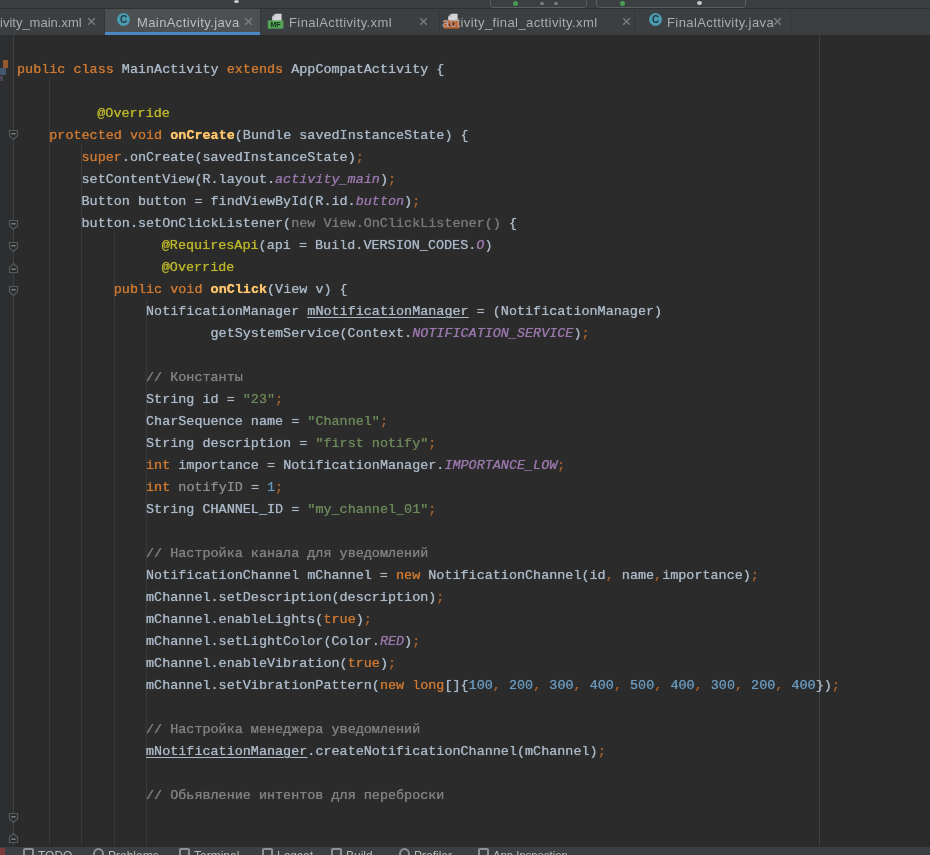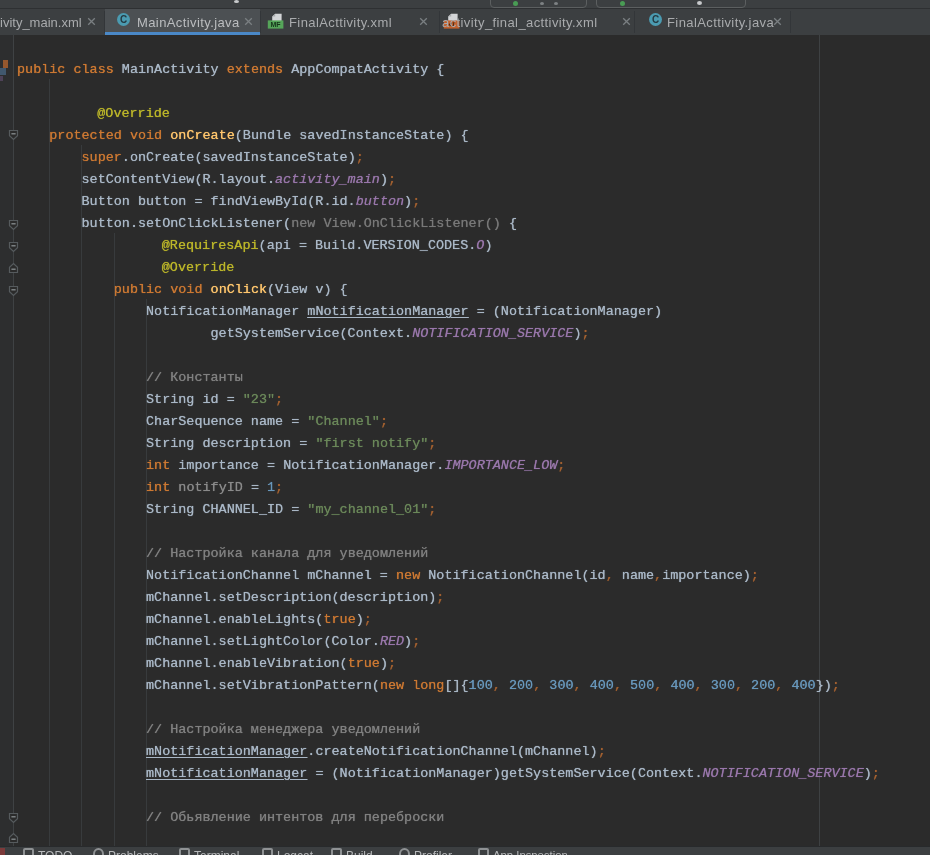--- a/index.html
+++ b/index.html
@@ -26,21 +26,21 @@
   #editor{left:0;top:35px;width:930px;height:811px;background:#2b2b2b;overflow:hidden;}
   #gutter{left:0;top:35px;width:13px;height:811px;background:#2d2e2f;}
   #gutline{left:13px;top:35px;width:1px;height:811px;background:#3f4244;}
   .iguide{position:absolute;width:1px;background:#383b3d;}
   #margin{left:819px;top:35px;width:1px;height:811px;background:#3e4143;}
   #code{position:absolute;left:0;top:59px;width:806px;font-size:0;
         font-family:"Liberation Mono",monospace;color:#a9b7c6;}
   #code div{height:22px;padding-left:17px;white-space:pre;font-size:13.45px;line-height:22px;}
   #code div, #code span{text-shadow:0 0 0.8px;}
   .k{color:#cc7832;}
-  .m{color:#ffc66d;font-weight:normal;margin-top:36px;}
+  .m{color:#ffc66d;font-weight:bold;margin-top:36px;}
   .a{color:#bbb529;margin-left:48px;}
   .s{color:#6a8759;}
   .n{color:#6897bb;}
   .cm{color:#808080;}
   .c{color:#9876aa;font-style:italic;text-align:center;}
   .g{color:#787878;}
   .gr{color:#8a8a8a;}
   .u{text-decoration:underline;text-underline-offset:2px;}
   .so{color:#a26030;}
   .fold{position:absolute;left:8px;width:11px;height:12px;}
@@ -149,21 +149,20 @@
 <div>                <span class="cm">// Настройка канала для уведомлений</span></div>
 <div>                NotificationChannel mChannel = <span class="k">new</span> NotificationChannel(id<span class="so">,</span> name<span class="so">,</span>importance)<span class="so">;</span></div>
 <div>                mChannel.setDescription(description)<span class="so">;</span></div>
 <div>                mChannel.enableLights(<span class="k">true</span>)<span class="so">;</span></div>
 <div>                mChannel.setLightColor(Color.<span class="c">RED</span>)<span class="so">;</span></div>
 <div>                mChannel.enableVibration(<span class="k">true</span>)<span class="so">;</span></div>
 <div>                mChannel.setVibrationPattern(<span class="k">new long</span>[]{<span class="n">100</span><span class="so">,</span> <span class="n">200</span><span class="so">,</span> <span class="n">300</span><span class="so">,</span> <span class="n">400</span><span class="so">,</span> <span class="n">500</span><span class="so">,</span> <span class="n">400</span><span class="so">,</span> <span class="n">300</span><span class="so">,</span> <span class="n">200</span><span class="so">,</span> <span class="n">400</span>})<span class="so">;</span></div>
 <div></div>
 <div>                <span class="cm">// Настройка менеджера уведомлений</span></div>
 <div>                <span class="u">mNotificationManager</span>.createNotificationChannel(mChannel)<span class="so">;</span></div>
-<div>                <span class="u">mNotificationManager</span> = (NotificationManager)getSystemService(Context.<span class="c">NOTIFICATION_SERVICE</span>)<span class="so">;</span></div>
 <div></div>
 <div>                <span class="cm">// Обьявление интентов для переброски</span></div>
   </div>
 
   <svg class="fold" style="top:129px;" viewBox="0 0 11 12">
     <path d="M1.5 1.5 h8 v5.2 l-4 3.8 l-4 -3.8 z" fill="#2b2b2b" stroke="#565b5e" stroke-width="1.2"></path>
     <path d="M3.4 4.8 h4.2" stroke="#8a8f92" stroke-width="1.3"></path>
   </svg>
   <svg class="fold" style="top:219px;" viewBox="0 0 11 12">
     <path d="M1.5 1.5 h8 v5.2 l-4 3.8 l-4 -3.8 z" fill="#2b2b2b" stroke="#565b5e" stroke-width="1.2"></path>

